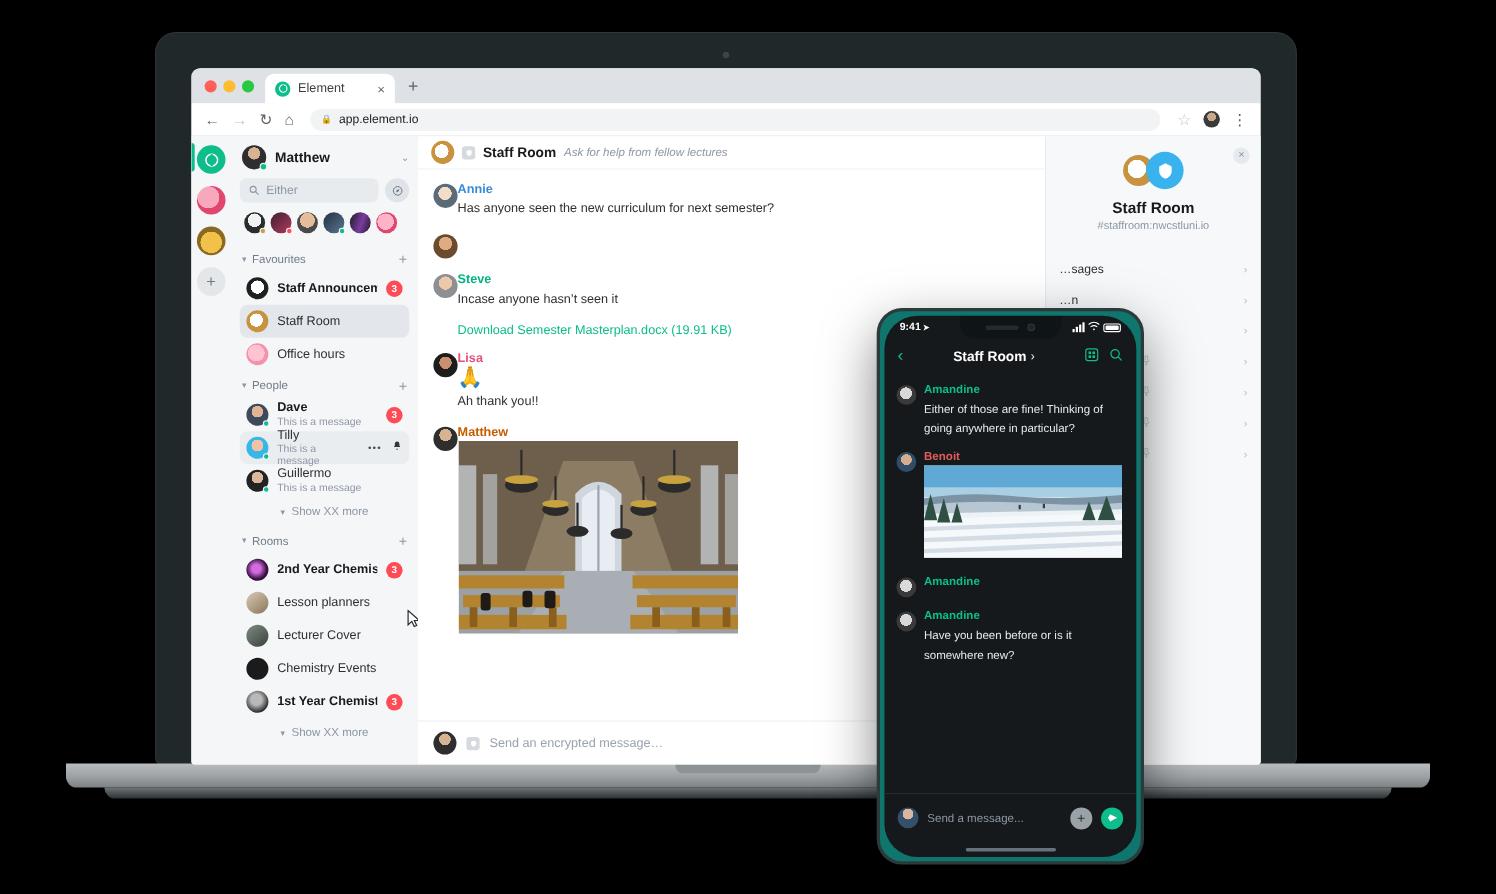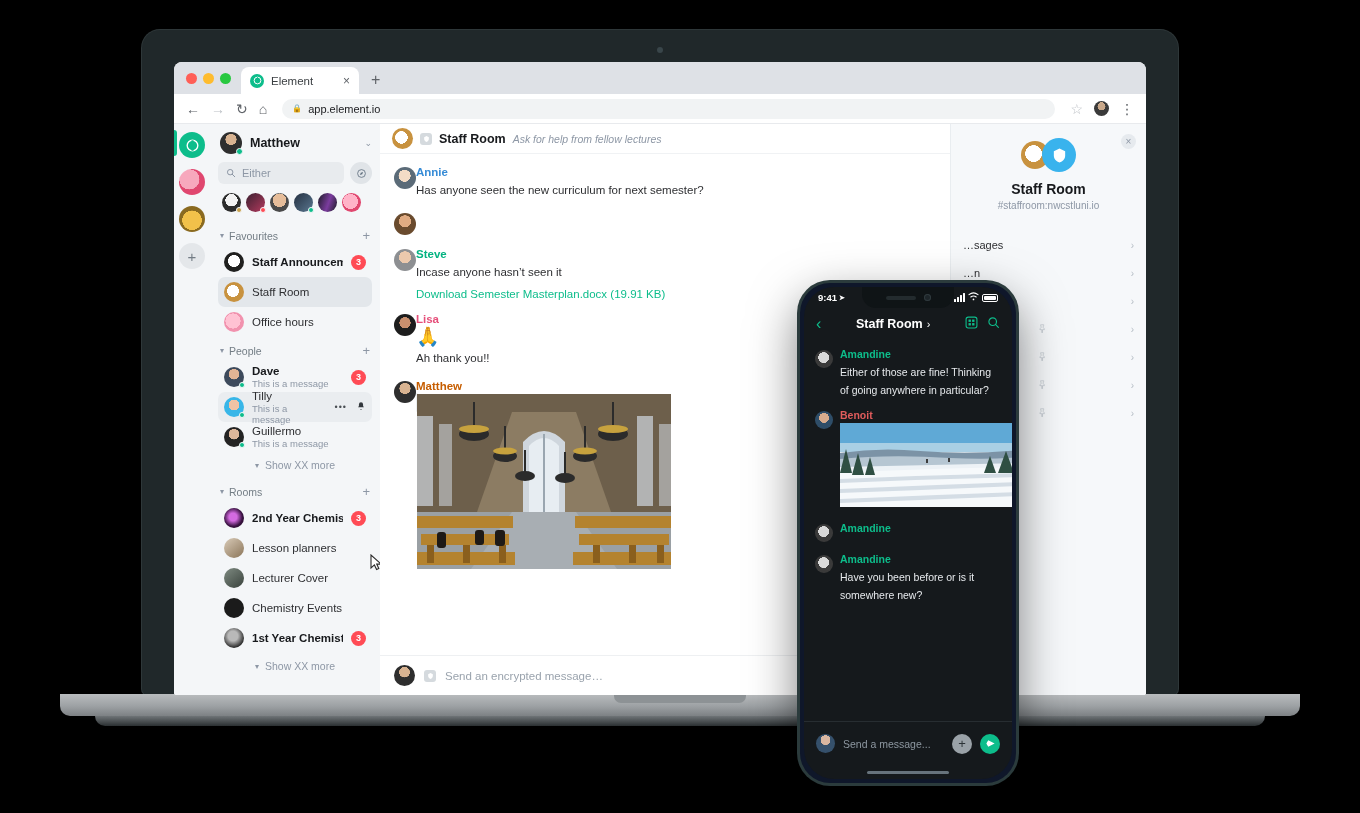--- a/index.html
+++ b/index.html
@@ -137,21 +137,21 @@
     display:flex;align-items:center;justify-content:center;}
   .rh-name{ font-size:12.5px;font-weight:bold;color:#17191c;}
   .rh-topic{ font-size:10.5px;color:#8d97a5;font-style:italic;}
   .rh-icons{ margin-left:auto; display:flex; gap:14px; color:#c8ced4; font-size:13px;}
 
   .timeline{ flex:1; padding:12px 14px 0 14px; overflow:hidden; }
   .msg{ display:flex; margin-bottom:13px; }
   .mav{ width:22px;height:22px;border-radius:50%;flex:none;margin-top:1px;}
   .sender{ font-size:11.5px; font-weight:bold; margin-bottom:2px; }
   .body{ font-size:11.5px; color:#2e2f32; line-height:1.45; }
-  .filelink{ color:#0dbd8b; font-size:11.5px; margin-top:8px; display:block;}
+  .filelink{ color:#0dbd8b; font-size:11.5px; margin-top:15px; display:block;}
   .reaction{ display:inline-flex;align-items:center;gap:4px; margin-top:5px;
     background:#f4f6f8;border:1px solid #e3e8ec;border-radius:9px;padding:1px 7px;
     font-size:10px;color:#61708b;}
   .bigemoji{ font-size:19px; line-height:1.1; }
   .photo{ width:254px;height:175px;border-radius:7px;margin-top:5px;
     border:1px solid #eceff1; overflow:hidden; position:relative; }
 
   .composer{ height:40px; border-top:1px solid #eef0f2; display:flex;align-items:center;
     gap:9px; padding:0 14px; }
   .cav{ width:21px;height:21px;border-radius:50%;
@@ -174,22 +174,22 @@
   .ip-alias{ text-align:center;font-size:10px;color:#8d97a5;margin-top:3px;}
   .ip-list{ margin-top:20px; }
   .ip-item{ display:flex;align-items:center; height:28px; padding:0 12px;
     font-size:11px;color:#2e2f32;}
   .ip-item .chev{ margin-left:auto; color:#b6bec6; font-size:10px;}
   .ip-item .pin{ margin-left:auto; color:#b6bec6; font-size:10px; padding-right:9px;}
   .ip-link{ padding:0 12px; font-size:10.5px; color:#0dbd8b; margin-top:6px; }
 
   
   .phone{
-    position:absolute; left:800px; top:283px; width:216px; height:500px;
-    background:#0f172a; border-radius:30px;
+    position:absolute; left:800px; top:283px; width:237px; height:500px;
+    background:#0f766e; border-radius:20px;
     box-shadow:0 0 0 3px #2b3b3c, 0 18px 50px rgba(0,0,0,.55);
     overflow:hidden;
   }
   .pscreen{ position:absolute; inset:4px; background:#15191c; border-radius:30px;
     overflow:hidden; display:flex; flex-direction:column;}
   .notch{ position:absolute; left:50%; margin-left:-46px; top:0; width:92px;height:21px;
     background:#0f1416; border-radius:0 0 14px 14px; z-index:3;
     display:flex; align-items:center; justify-content:center; gap:8px;}
   .notch .spk{ width:30px;height:4px;border-radius:2px;background:#232b2e;}
   .notch .cam{ width:7px;height:7px;border-radius:50%;background:#1d2529;

